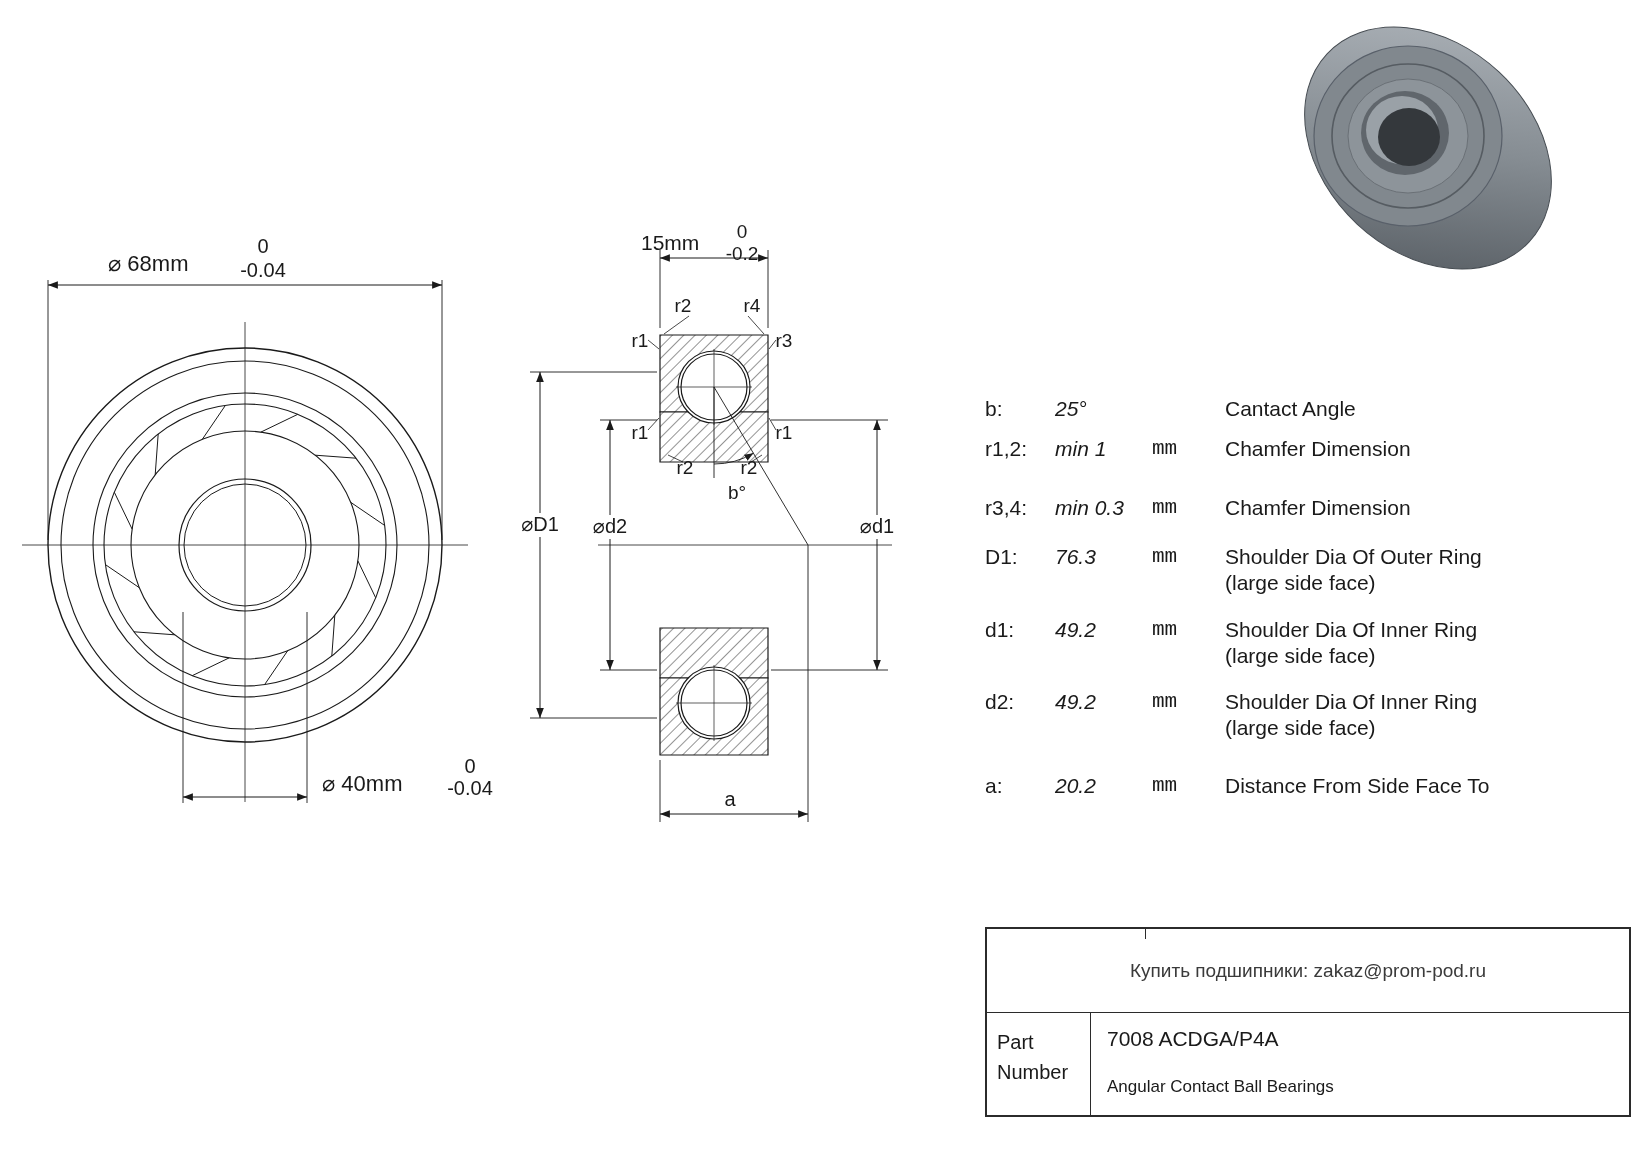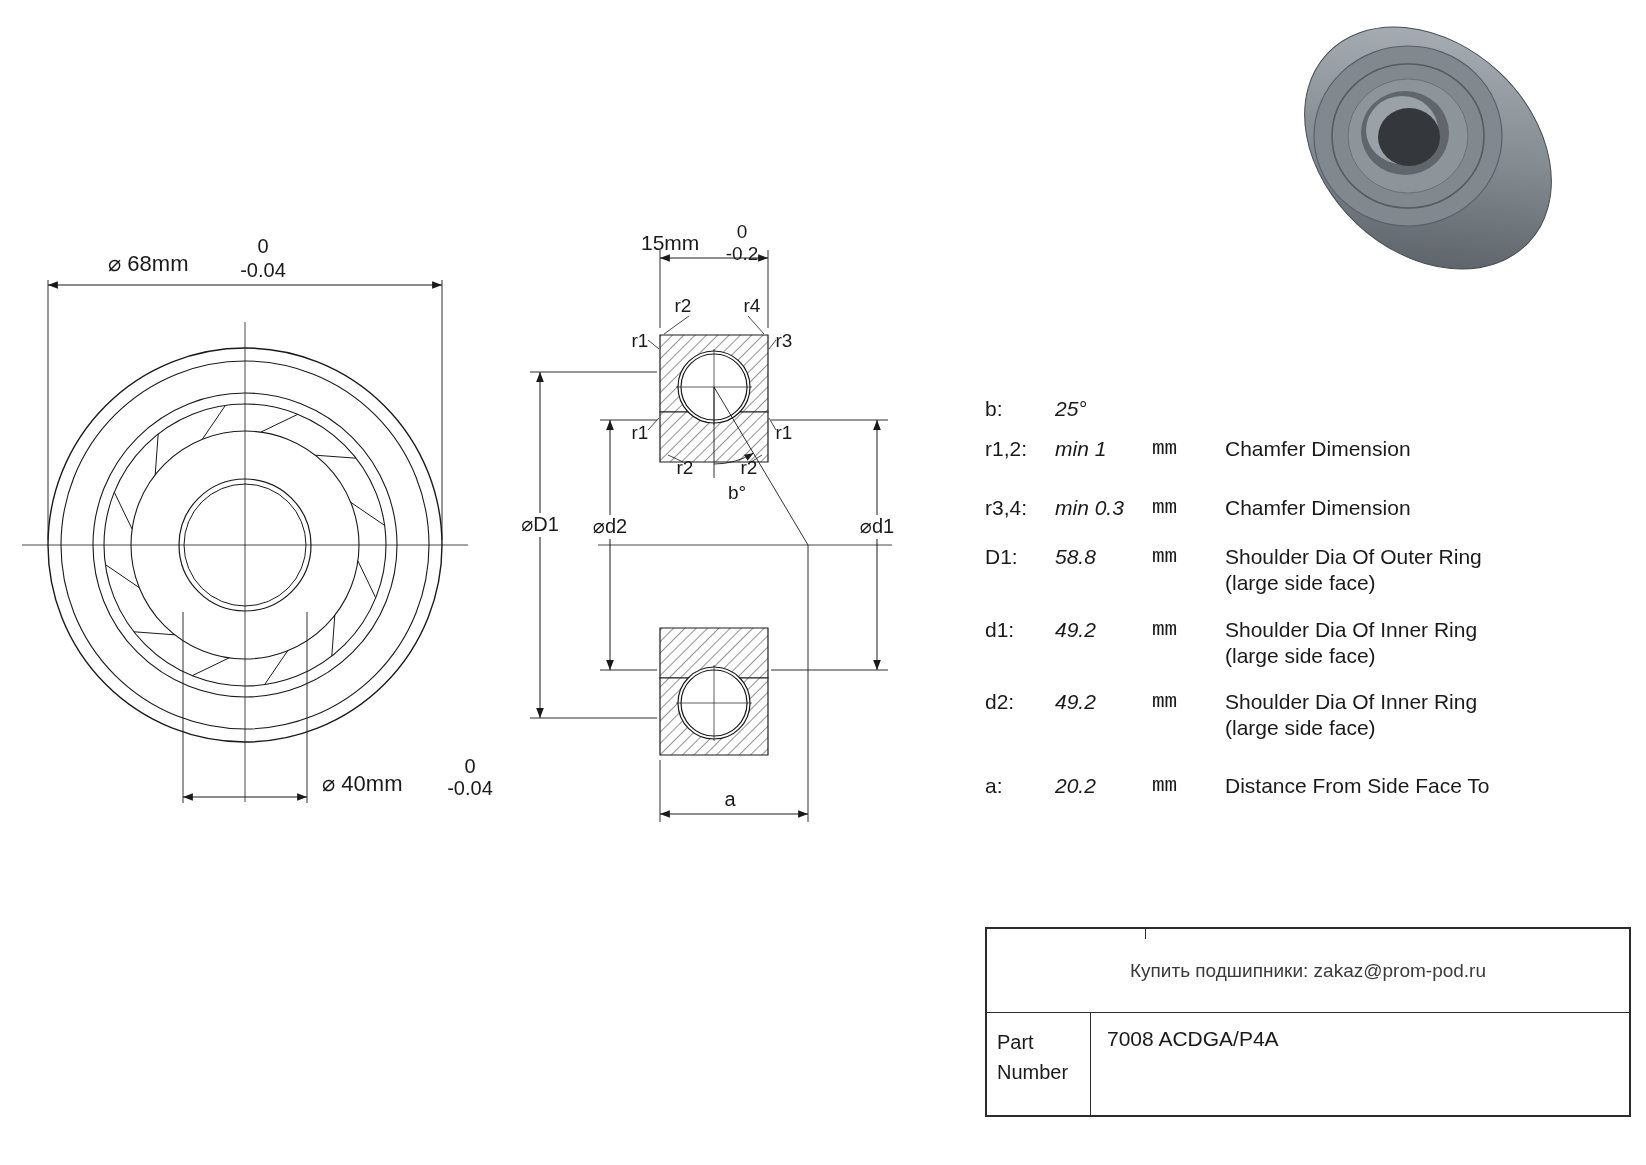--- a/index.html
+++ b/index.html
@@ -182,20 +182,24 @@
     <ellipse cx="1402" cy="130" rx="36" ry="34" fill="#9aa1a7"></ellipse>
     <ellipse cx="1409" cy="137" rx="31" ry="29" fill="#34383c"></ellipse>
   </g>
 </svg>
 
 <div>
   <div class="spec-row" style="top:396px">
     <span class="k">b:</span>
     <span class="v">25°</span>
     <span class="u"></span>
+    <span class="d">
+          <div>Cantact Angle</div>
+          <div></div>
+        </span>
   </div>
   <div class="spec-row" style="top:436px">
     <span class="k">r1,2:</span>
     <span class="v">min 1</span>
     <span class="u">mm</span>
     <span class="d">
           <div>Chamfer Dimension</div>
           <div></div>
         </span>
   </div>
@@ -203,21 +207,21 @@
     <span class="k">r3,4:</span>
     <span class="v">min 0.3</span>
     <span class="u">mm</span>
     <span class="d">
           <div>Chamfer Dimension</div>
           <div></div>
         </span>
   </div>
   <div class="spec-row" style="top:544px">
     <span class="k">D1:</span>
-    <span class="v">58.8</span>
+    <span class="v">76.3</span>
     <span class="u">mm</span>
     <span class="d">
           <div>Shoulder Dia Of Outer Ring</div>
           <div>(large side face)</div>
         </span>
   </div>
   <div class="spec-row" style="top:617px">
     <span class="k">d1:</span>
     <span class="v">49.2</span>
     <span class="u">mm</span>
@@ -250,17 +254,18 @@
     <div class="tb-tick"></div>
     <span>Купить подшипники: zakaz@prom-pod.ru</span>
   </div>
   <div class="tb-bottom">
     <div class="tb-part-label">
       <div>Part</div>
       <div>Number</div>
     </div>
     <div class="tb-part-info">
       <div class="tb-part-number">7008 ACDGA/P4A</div>
+      <div class="tb-part-type">Angular Contact Ball Bearings</div>
     </div>
   </div>
 </div>
 
 </div>
 
 </body></html>

